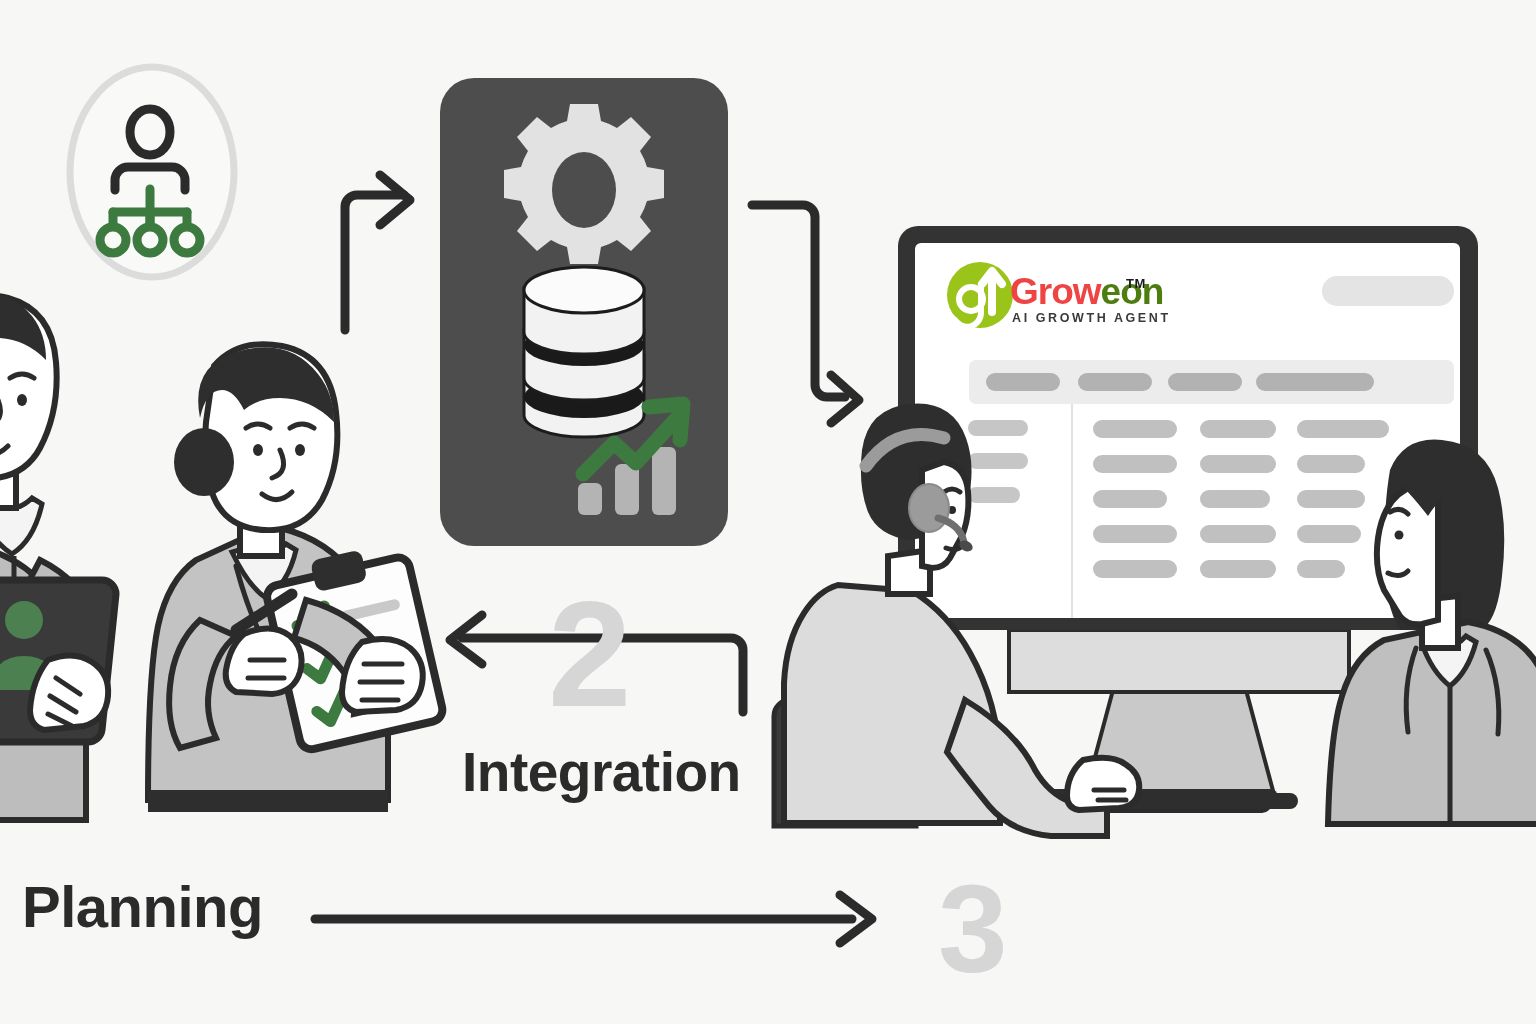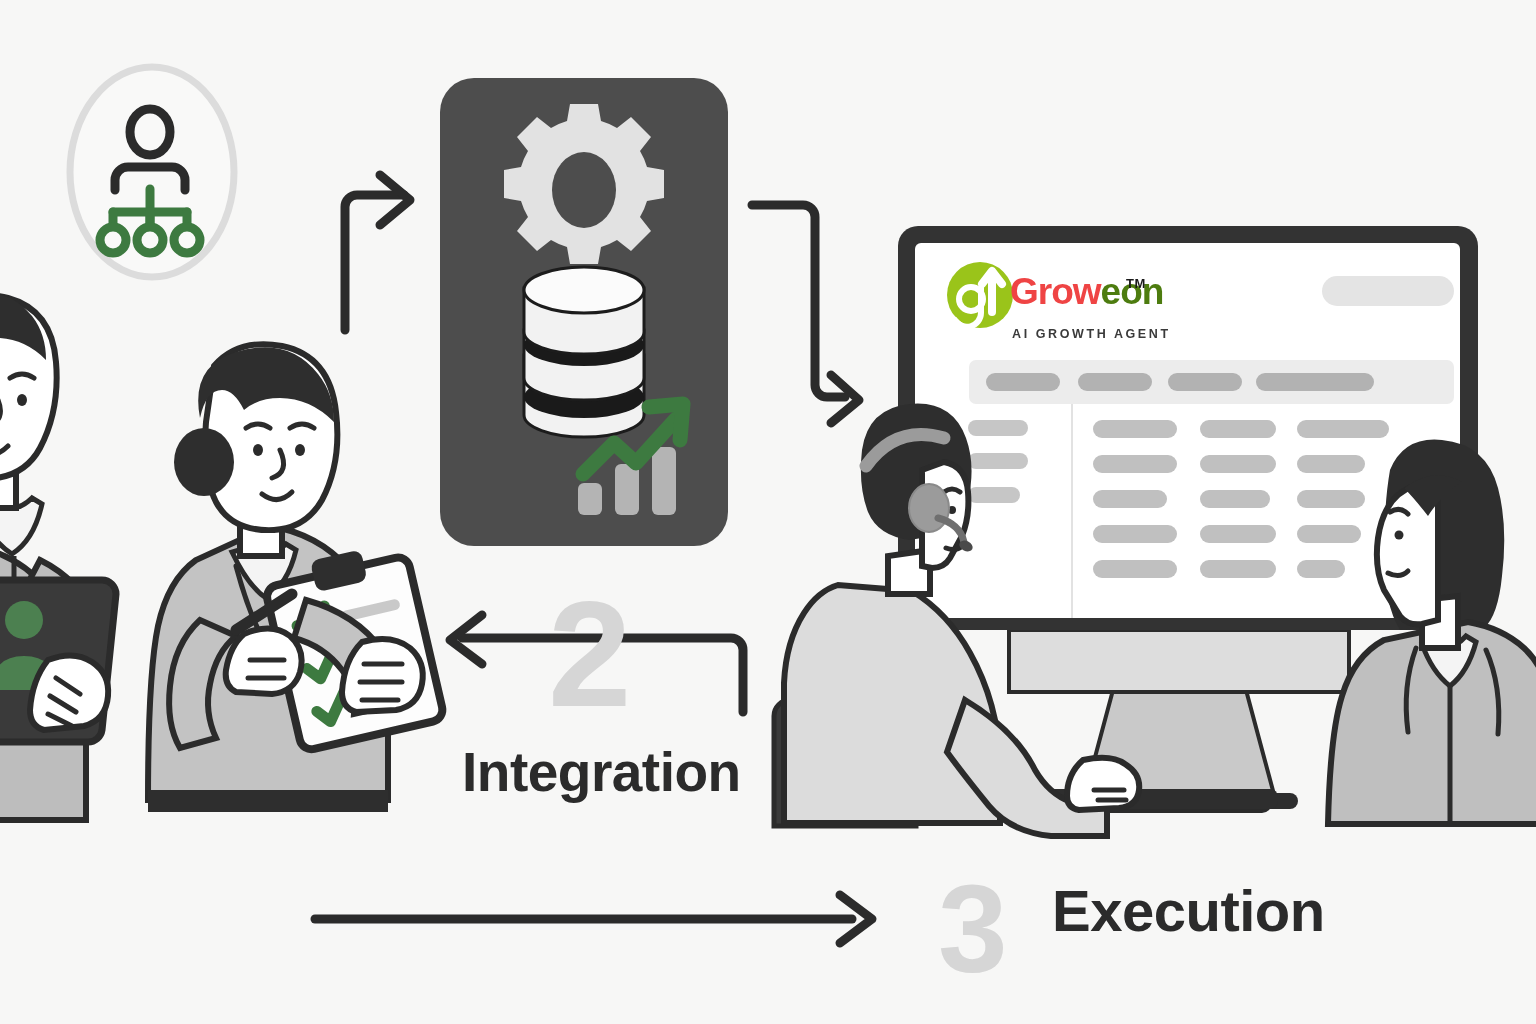--- a/index.html
+++ b/index.html
@@ -80,21 +80,20 @@
   #logo-tagline {
     position: absolute;
     left: 1012px;
     top: 311px;
     font-size: 12.5px;
     font-weight: 700;
     color: #3a3a3a;
     letter-spacing: 2.6px;
     white-space: nowrap;
     font-family: "Liberation Sans", sans-serif;
-    margin-top: 16px;
   }
 </style>
 </head>
 <body>
 
 <div id="stage">
 
   <div id="artboard">
   <svg viewBox="0 0 1536 1024" xmlns="http://www.w3.org/2000/svg">
     <defs>
@@ -409,24 +408,24 @@
     </g>
 
     </g>
   </svg>
   </div>
 
   <div id="number-two" class="stage-number">2</div>
 
   <div id="label-integration" class="stage-label">Integration</div>
 
+  <div id="label-planning" class="stage-label">Planning</div>
 
   <div id="number-three" class="stage-number">3</div>
 
-  <div id="label-execution" class="stage-label">Execution</div>
 
   <div id="logo-wordmark">
     <span id="logo-word-grow">Grow</span><span id="logo-word-eon">eon</span>
   </div>
   <div id="logo-tm">TM</div>
   <div id="logo-tagline">AI GROWTH AGENT</div>
 
 </div>
 
 </body></html>

